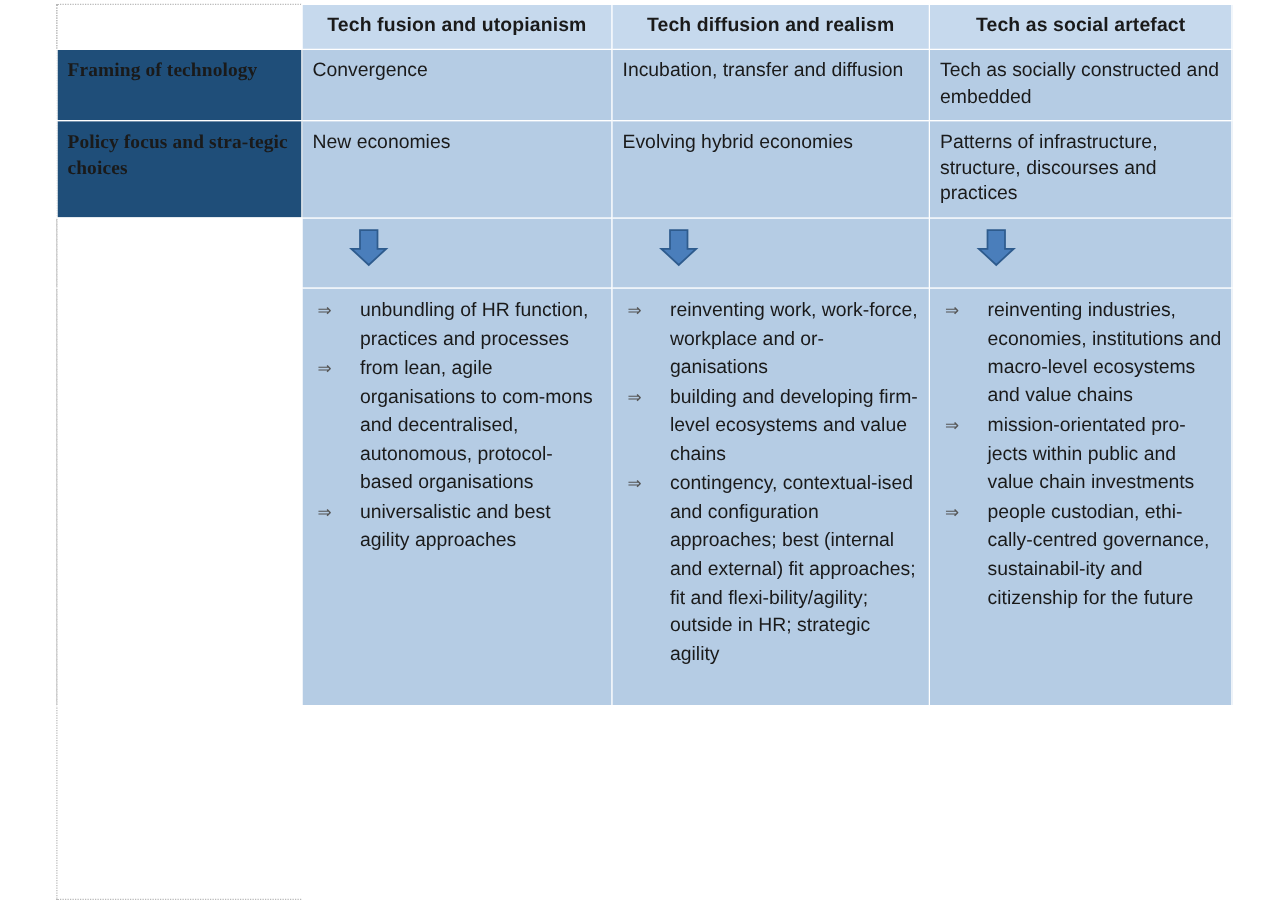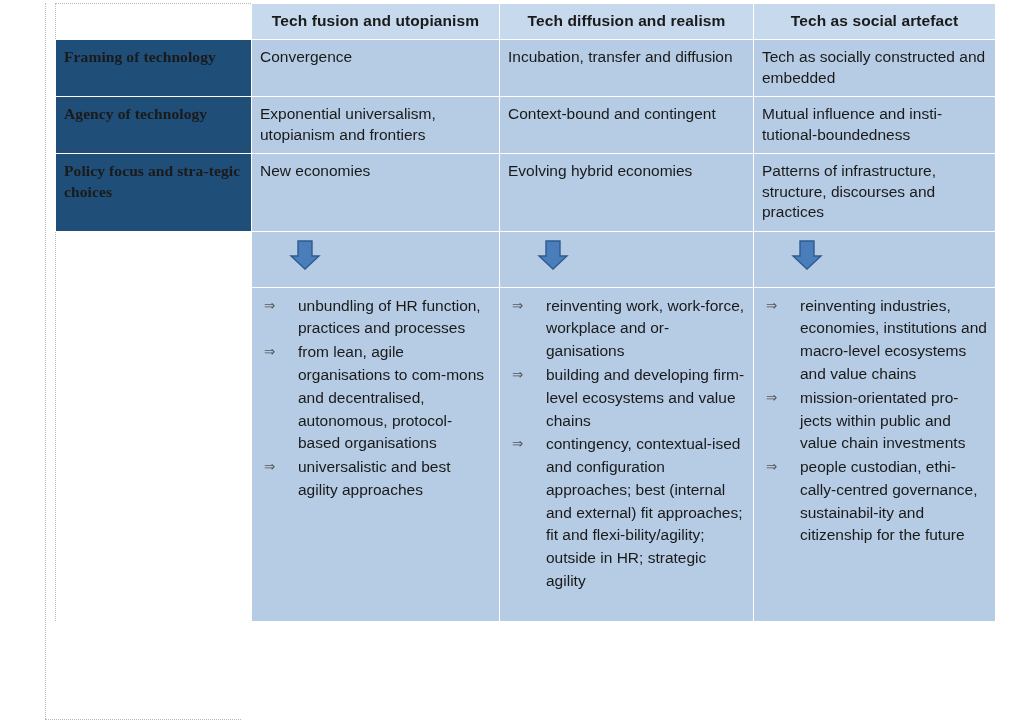--- a/index.html
+++ b/index.html
@@ -16,21 +16,21 @@
   .page {
     position: relative;
     width: 1024px;
     height: 723px;
     box-sizing: border-box;
   }
   table.matrix {
     border-collapse: collapse;
     table-layout: fixed;
     position: absolute;
-    left: 55px;
+    left: 45px;
     top: 3px;
     width: 940px;
   }
   table.matrix col.c0 { width: 196px; }
   table.matrix col.c1 { width: 248px; }
   table.matrix col.c2 { width: 254px; }
   table.matrix col.c3 { width: 242px; }
 
   table.matrix td, table.matrix th {
     border: 1px solid #ffffff;
@@ -155,26 +155,20 @@
         <th class="col-head">Tech as social artefact</th>
       </tr>
 
       <tr>
         <td class="row-head">Framing of technology</td>
         <td class="cell">Convergence</td>
         <td class="cell">Incubation, transfer and diffusion</td>
         <td class="cell">Tech as socially constructed and embedded</td>
       </tr>
 
-      <tr>
-        <td class="row-head">Agency of technology</td>
-        <td class="cell">Exponential universalism, utopianism and frontiers</td>
-        <td class="cell">Context-bound and contingent</td>
-        <td class="cell">Mutual influence and insti-tutional-boundedness</td>
-      </tr>
 
 
       <tr>
         <td class="row-head">Policy focus and stra-tegic choices</td>
         <td class="cell">New economies</td>
         <td class="cell">Evolving hybrid economies</td>
         <td class="cell">Patterns of infrastructure, structure, discourses and practices</td>
       </tr>
 
 

